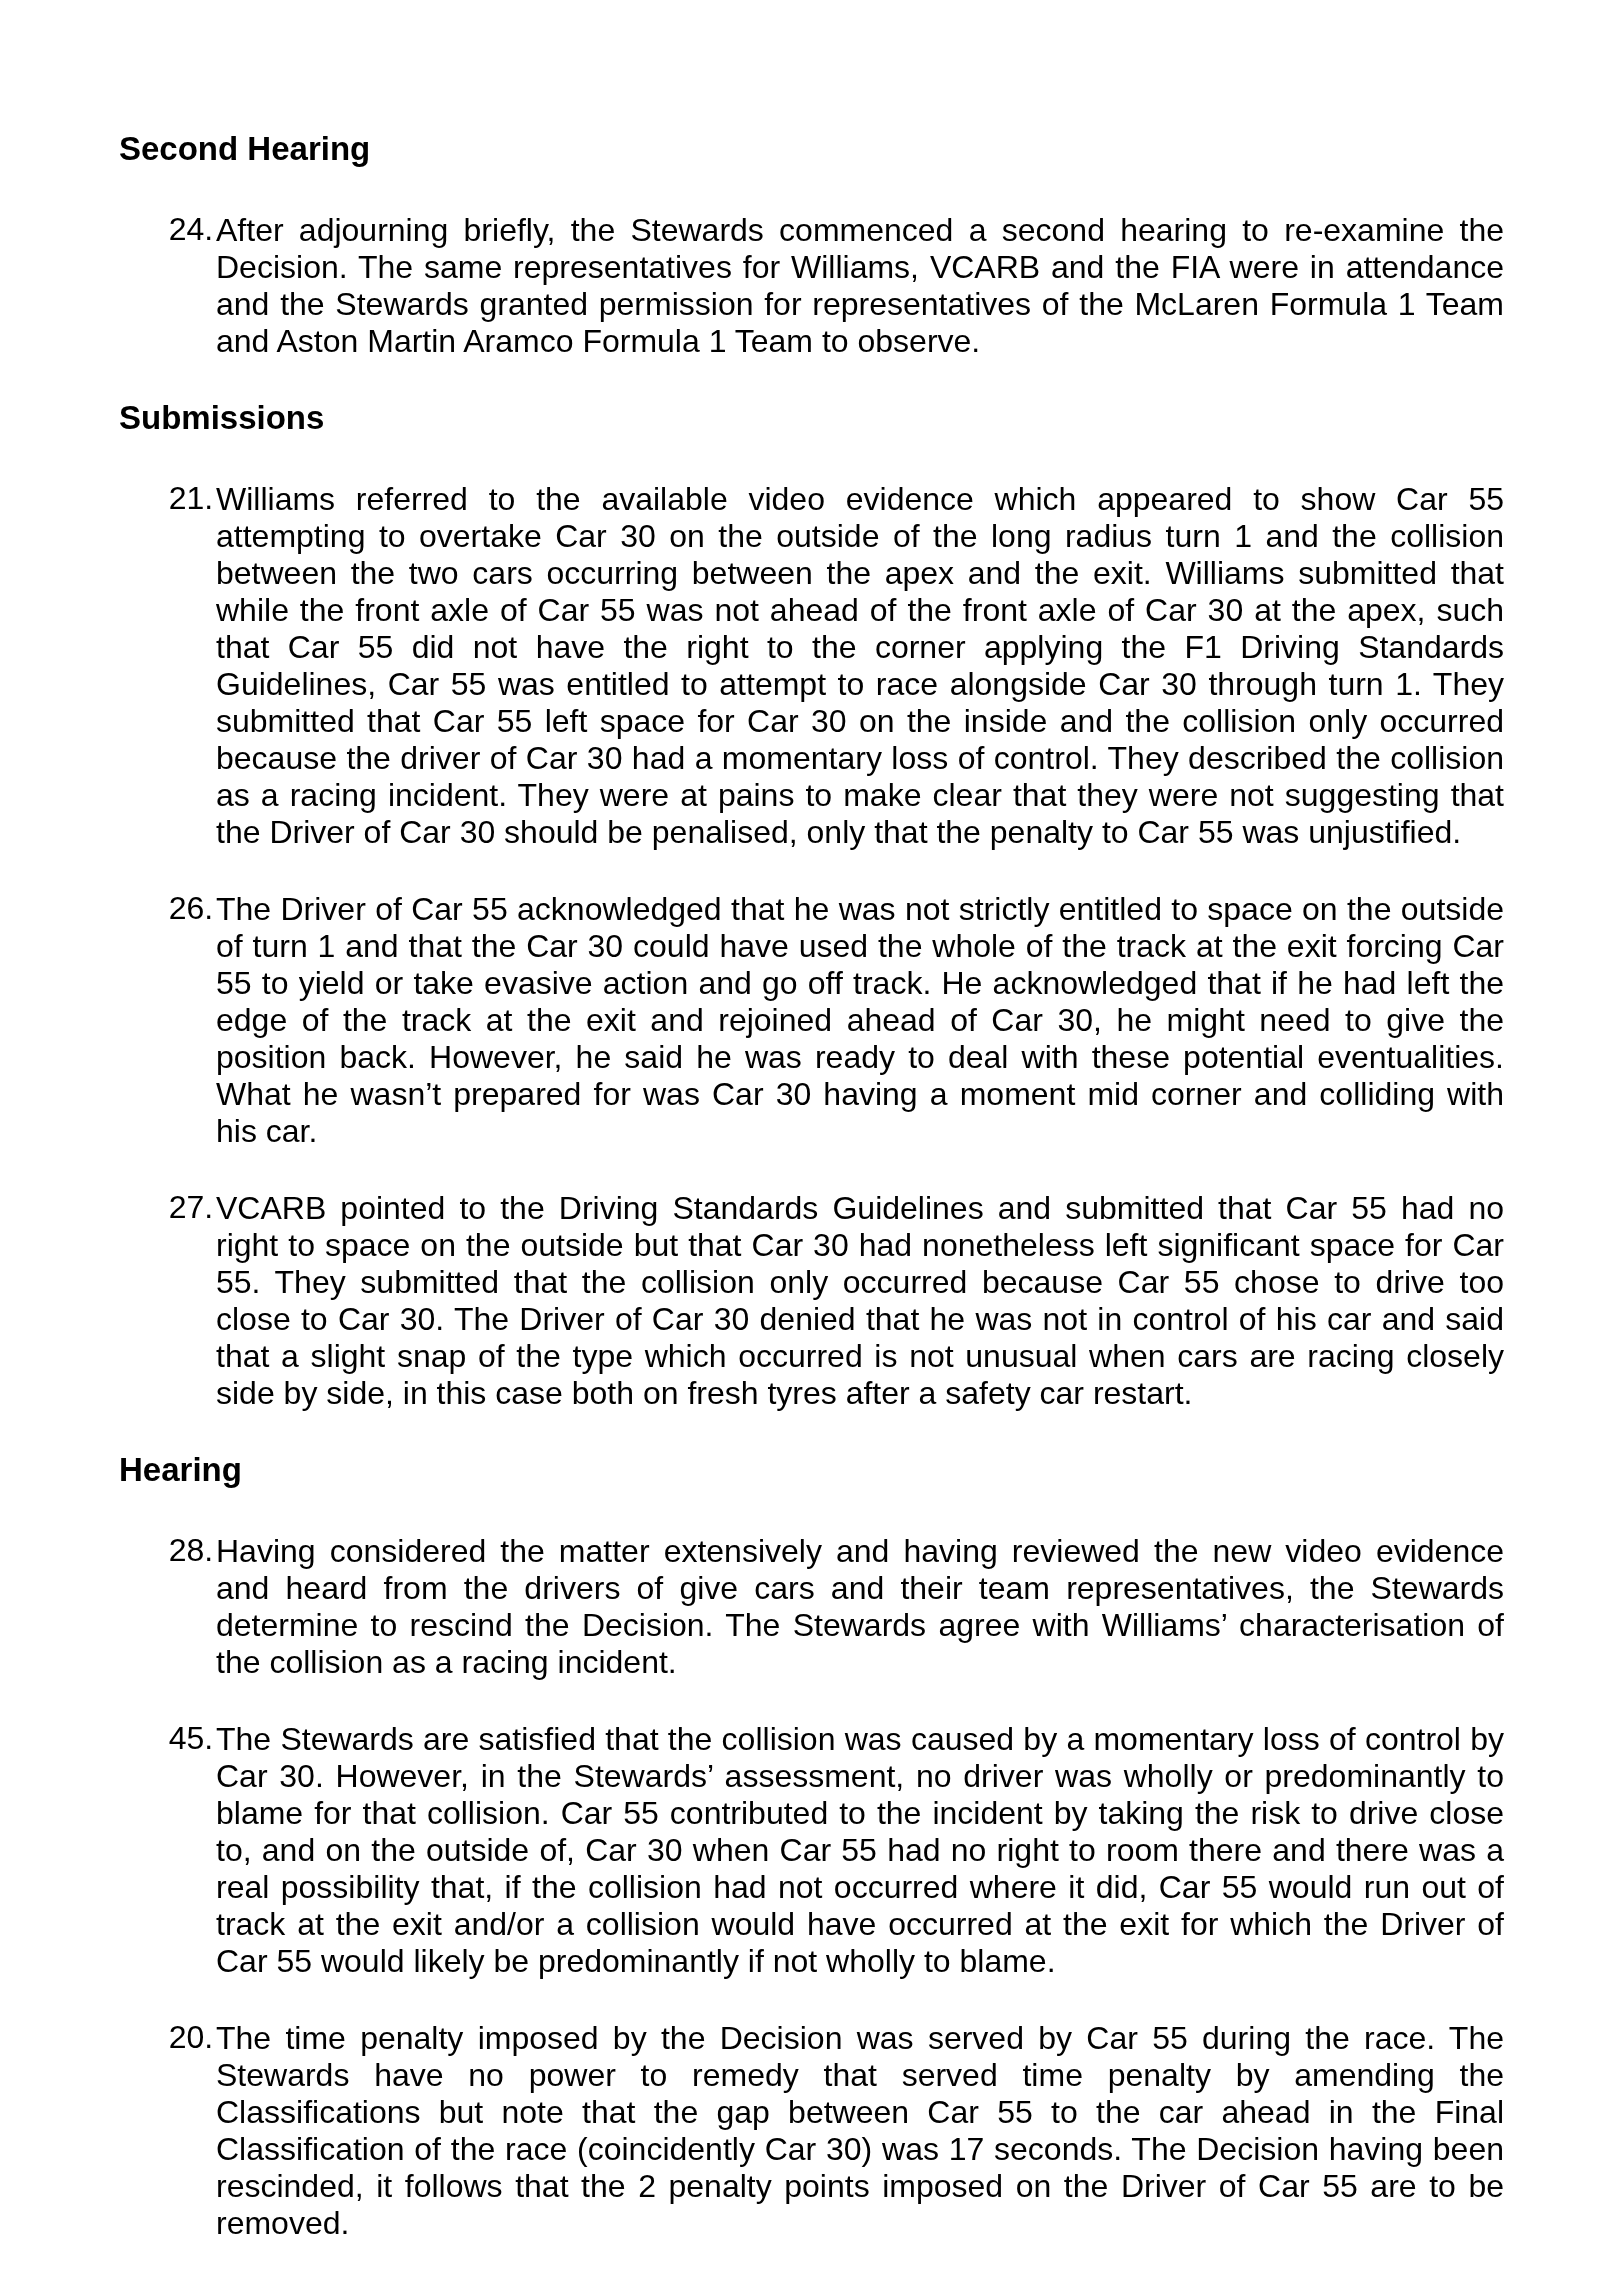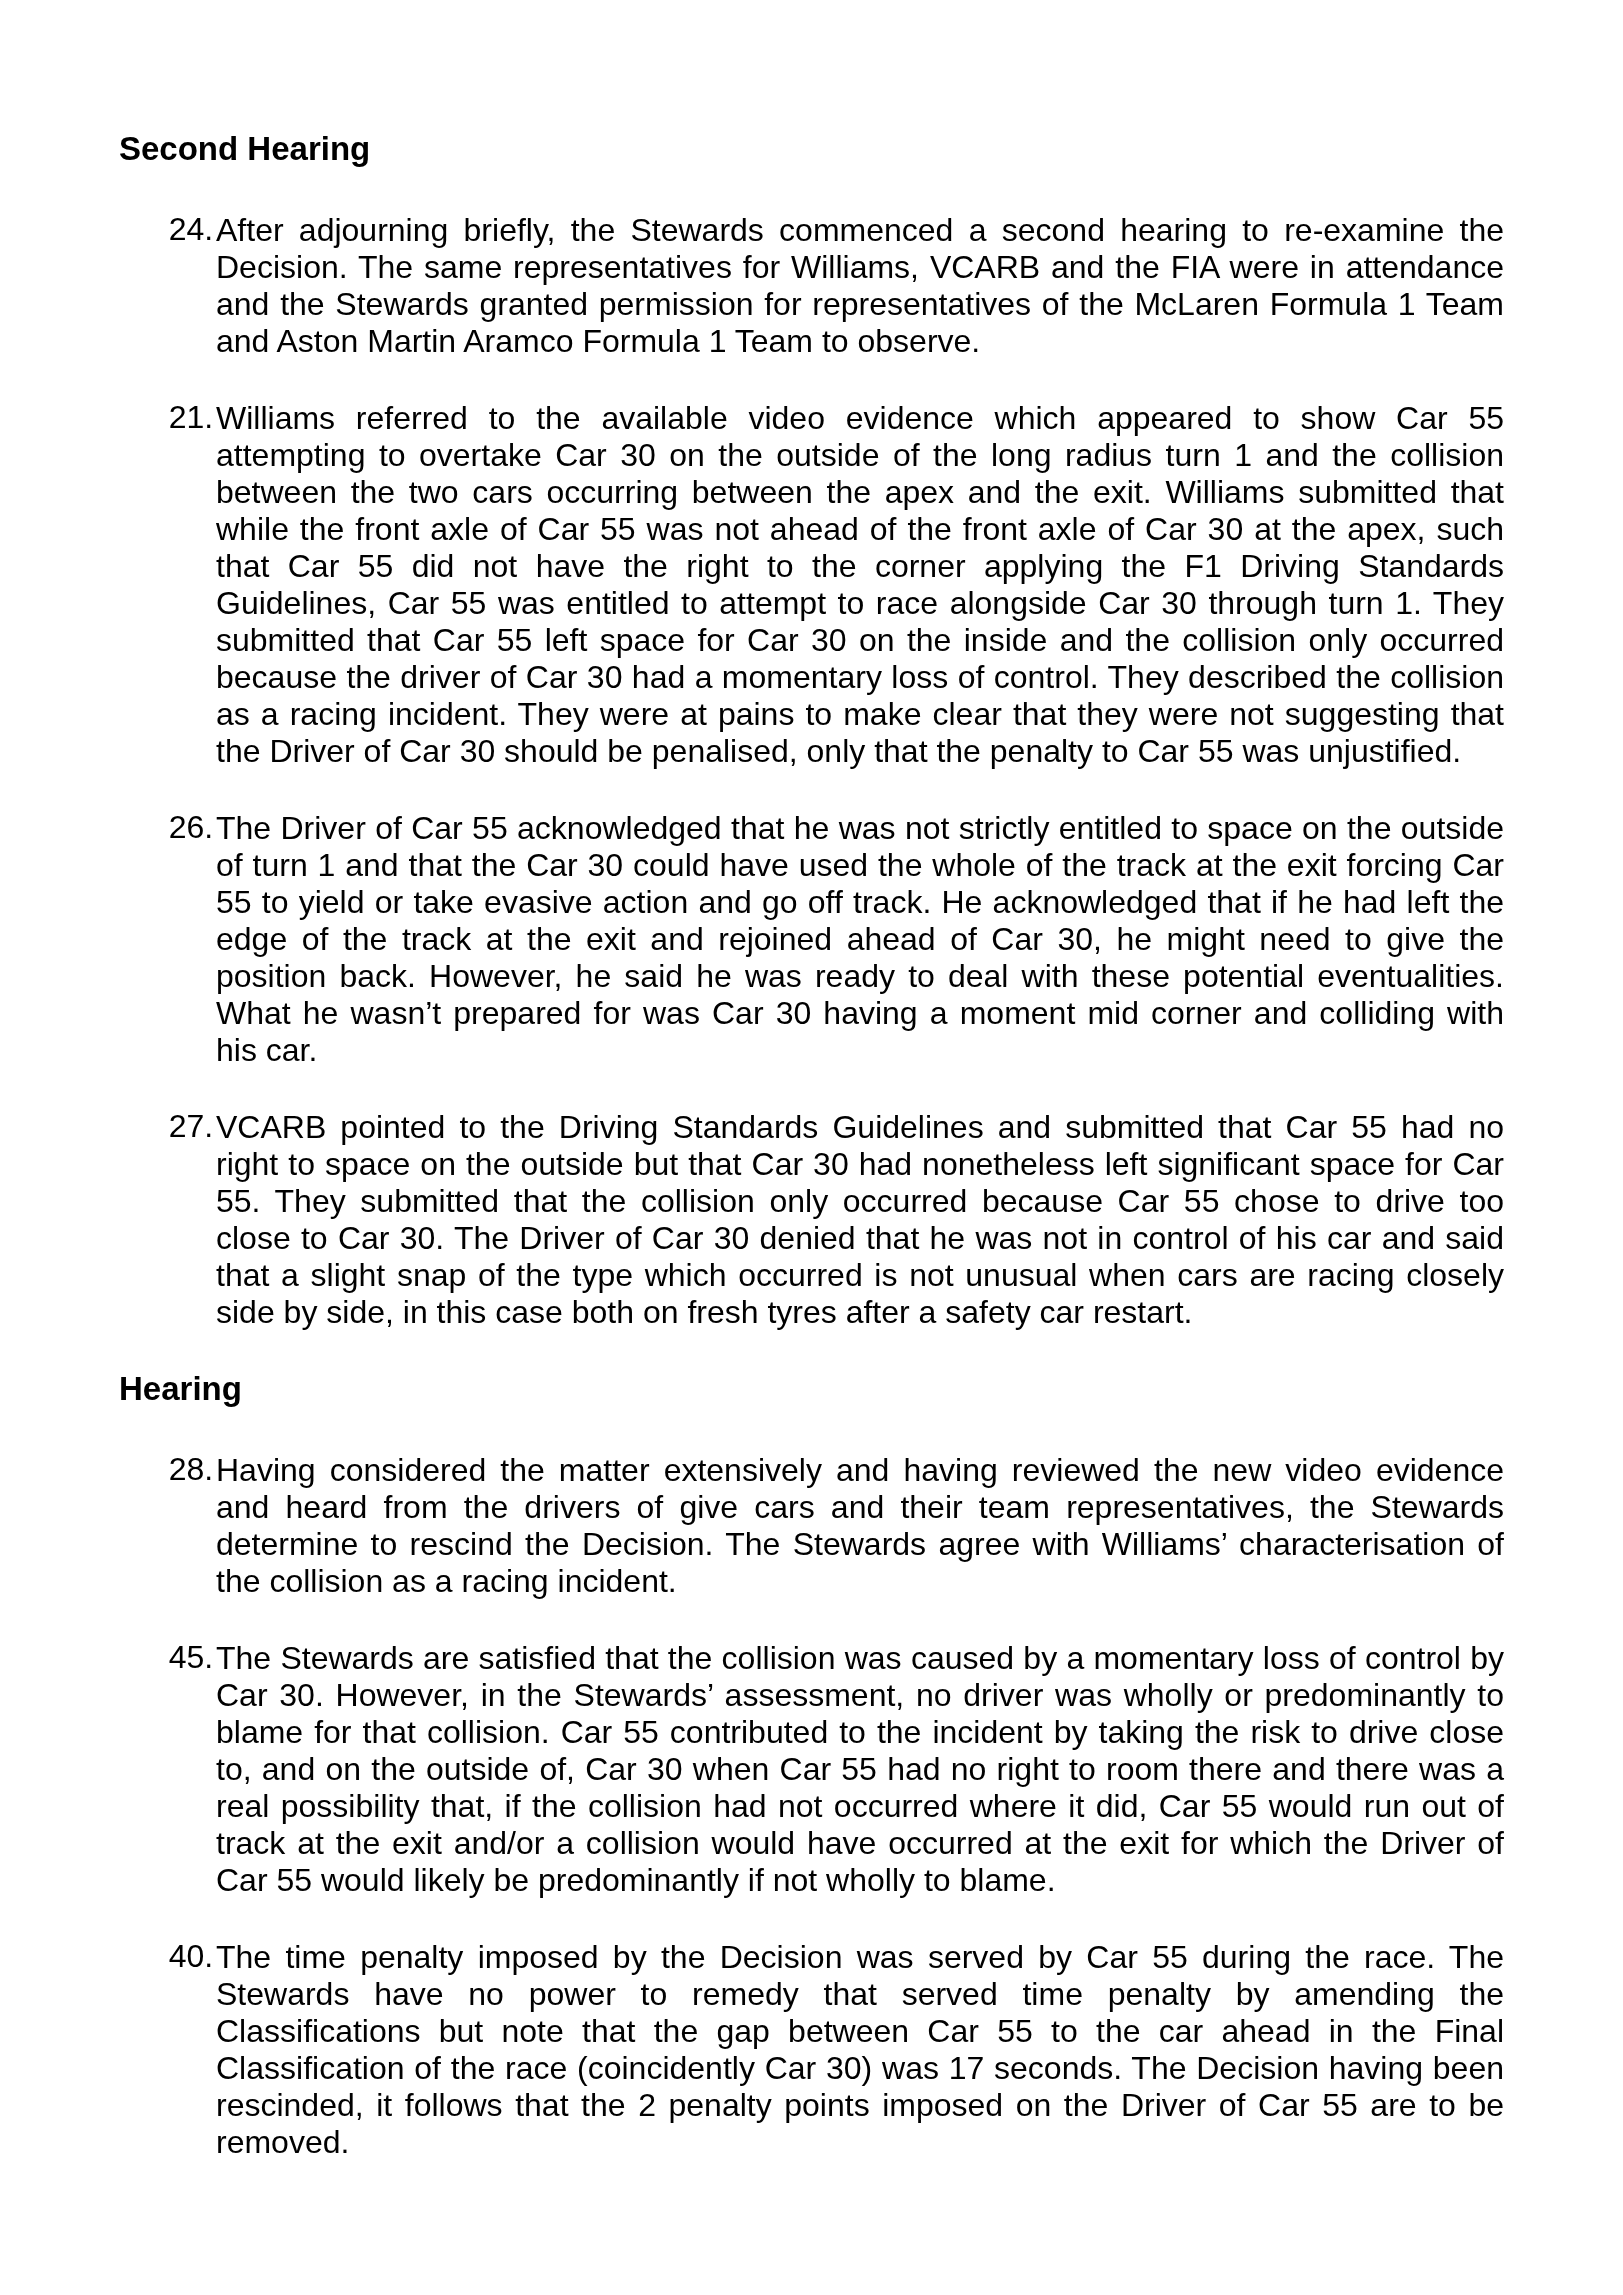--- a/index.html
+++ b/index.html
@@ -46,20 +46,21 @@
 
 <div class="page">
 
   <h2 class="h">Second Hearing</h2>
 
   <div class="item">
     <span class="num">24.</span>
     <p class="txt">After adjourning briefly, the Stewards commenced a second hearing to re-examine the Decision. The same representatives for Williams, VCARB and the FIA were in attendance and the Stewards granted permission for representatives of the McLaren Formula 1 Team and Aston Martin Aramco Formula 1 Team to observe.</p>
   </div>
 
+  <h2 class="h">Submissions</h2>
 
   <div class="item">
     <span class="num">21.</span>
     <p class="txt">Williams referred to the available video evidence which appeared to show Car 55 attempting to overtake Car 30 on the outside of the long radius turn 1 and the collision between the two cars occurring between the apex and the exit. Williams submitted that while the front axle of Car 55 was not ahead of the front axle of Car 30 at the apex, such that Car 55 did not have the right to the corner applying the F1 Driving Standards Guidelines, Car 55 was entitled to attempt to race alongside Car 30 through turn 1. They submitted that Car 55 left space for Car 30 on the inside and the collision only occurred because the driver of Car 30 had a momentary loss of control. They described the collision as a racing incident. They were at pains to make clear that they were not suggesting that the Driver of Car 30 should be penalised, only that the penalty to Car 55 was unjustified.</p>
   </div>
 
   <div class="item">
     <span class="num">26.</span>
     <p class="txt">The Driver of Car 55 acknowledged that he was not strictly entitled to space on the outside of turn 1 and that the Car 30 could have used the whole of the track at the exit forcing Car 55 to yield or take evasive action and go off track. He acknowledged that if he had left the edge of the track at the exit and rejoined ahead of Car 30, he might need to give the position back. However, he said he was ready to deal with these potential eventualities. What he wasn’t prepared for was Car 30 having a moment mid corner and colliding with his car.</p>
   </div>
@@ -75,18 +76,18 @@
     <span class="num">28.</span>
     <p class="txt">Having considered the matter extensively and having reviewed the new video evidence and heard from the drivers of give cars and their team representatives, the Stewards determine to rescind the Decision. The Stewards agree with Williams’ characterisation of the collision as a racing incident.</p>
   </div>
 
   <div class="item">
     <span class="num">45.</span>
     <p class="txt">The Stewards are satisfied that the collision was caused by a momentary loss of control by Car 30. However, in the Stewards’ assessment, no driver was wholly or predominantly to blame for that collision. Car 55 contributed to the incident by taking the risk to drive close to, and on the outside of, Car 30 when Car 55 had no right to room there and there was a real possibility that, if the collision had not occurred where it did, Car 55 would run out of track at the exit and/or a collision would have occurred at the exit for which the Driver of Car 55 would likely be predominantly if not wholly to blame.</p>
   </div>
 
   <div class="item">
-    <span class="num">40.</span>
+    <span class="num">20.</span>
     <p class="txt">The time penalty imposed by the Decision was served by Car 55 during the race. The Stewards have no power to remedy that served time penalty by amending the Classifications but note that the gap between Car 55 to the car ahead in the Final Classification of the race (coincidently Car 30) was 17 seconds. The Decision having been rescinded, it follows that the 2 penalty points imposed on the Driver of Car 55 are to be removed.</p>
   </div>
 
 </div>
 
 
 </body></html>

